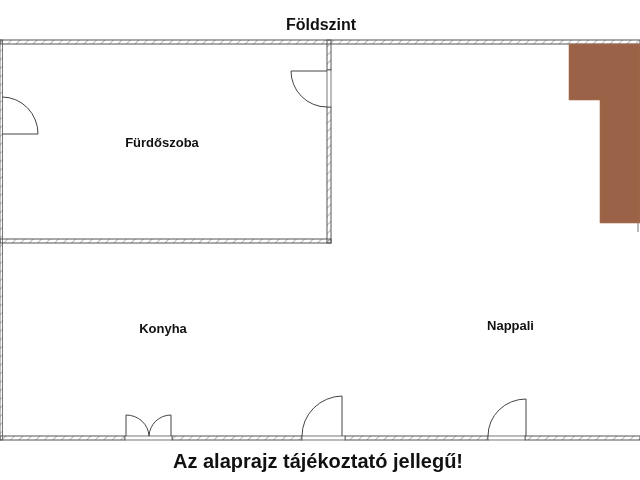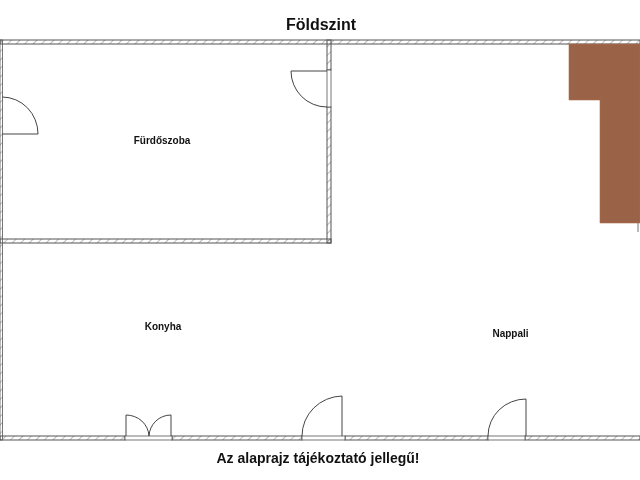--- a/index.html
+++ b/index.html
@@ -1,22 +1,22 @@
 <!DOCTYPE html>
 <html><head>
 <meta charset="utf-8">
 <style>
   html, body { margin: 0; padding: 0; background: #ffffff; }
   body { width: 640px; height: 480px; position: relative; overflow: hidden;
          font-family: "Liberation Sans", sans-serif; }
   #plan { position: absolute; left: 0; top: 0; }
-  .label { position: absolute; font-weight: bold; font-size: 10px; color: #111;
+  .label { position: absolute; font-weight: bold; font-size: 13px; color: #111;
            white-space: nowrap; transform: translateX(-50%); }
   .title { font-size: 16px; }
-  .note { font-size: 14px; }
+  .note { font-size: 20px; }
 </style>
 </head>
 <body>
 
 <svg id="plan" width="640" height="480" viewBox="0 0 640 480">
   <defs>
     <pattern id="hatch" patternUnits="userSpaceOnUse" width="6" height="6" patternTransform="rotate(45)">
       <line x1="0" y1="0" x2="0" y2="6" stroke="#8a8a8a" stroke-width="1.2"></line>
     </pattern>
   </defs>
@@ -79,14 +79,14 @@
 
   <g>
     <path d="M 569 44 L 640 44 L 640 223 L 600 223 L 600 100 L 569 100 Z" fill="#9a6247" stroke="#b07050" stroke-width="0.6"></path>
     <line x1="638" y1="223" x2="638" y2="232" stroke="#777" stroke-width="1"></line>
   </g>
 </svg>
 
 <div class="label title" style="left:321px; top:16px;">Földszint</div>
 <div class="label" style="left:162px; top:135px;">Fürdőszoba</div>
 <div class="label" style="left:163px; top:321px;">Konyha</div>
-<div class="label" style="left:497px; top:328px;padding-left:27px;">Nappali</div>
+<div class="label" style="left:497px; top:318px;padding-left:27px;">Nappali</div>
 <div class="label note" style="left:318px; top:450px;">Az alaprajz tájékoztató jellegű!</div>
 
 </body></html>

